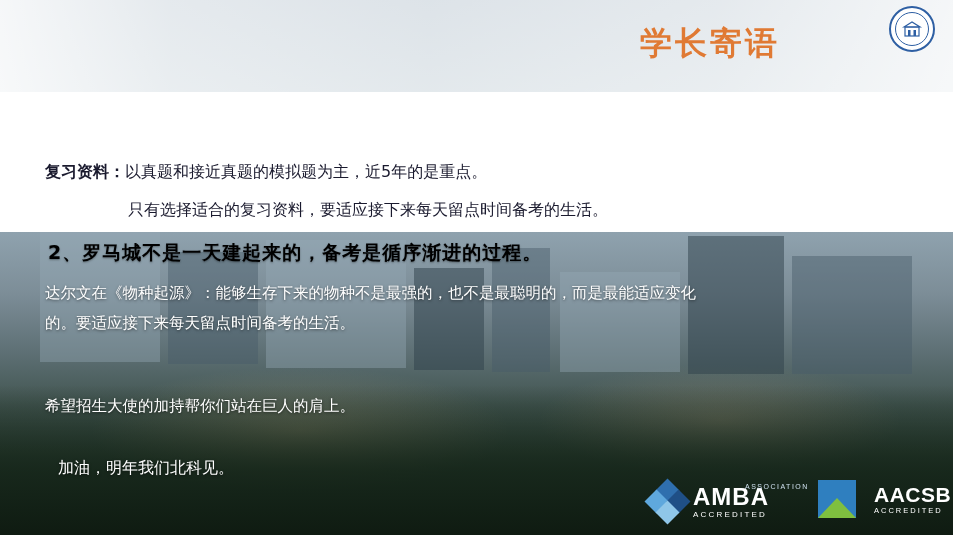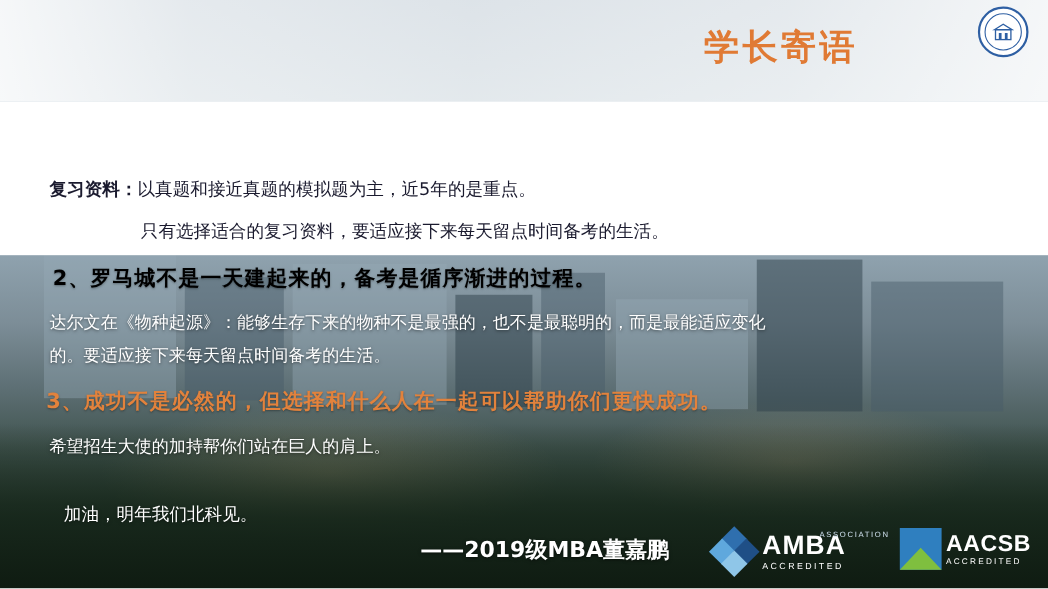--- a/index.html
+++ b/index.html
@@ -229,21 +229,21 @@
   }
   .aacsb-mark .tri {
     position: absolute;
     width: 0; height: 0;
     border-left: 19px solid transparent;
     border-right: 19px solid transparent;
     border-bottom: 20px solid #7fbf3f;
     bottom: 0; left: 0;
   }
   .aacsb-text {
-    margin-left: 4px;
+    margin-left: 18px;
     line-height: 1;
     color: #ffffff;
   }
   .aacsb-text .big {
     font-size: 21px;
     font-weight: bold;
     letter-spacing: 0.5px;
     display: block;
   }
   .aacsb-text .small {
@@ -288,25 +288,23 @@
 
   <div class="p-dark l3">
     <b>复习资料：</b><span>以真题和接近真题的模拟题为主，近5年的是重点。</span>
   </div>
   <div class="p-dark l4">只有选择适合的复习资料，要适应接下来每天留点时间备考的生活。</div>
 
   <div class="sec-head sec2">2、罗马城不是一天建起来的，备考是循序渐进的过程。</div>
   <div class="p-light m1">达尔文在《物种起源》：能够生存下来的物种不是最强的，也不是最聪明的，而是最能适应变化</div>
   <div class="p-light m2">的。要适应接下来每天留点时间备考的生活。</div>
 
-  <div class="sec-head sec3">3、成功不是必然的，但选择和什么人在一起可以帮助你们更快成功。</div>
   <div class="p-light m3">希望招生大使的加持帮你们站在巨人的肩上。</div>
 
   <div class="p-light m4">加油，明年我们北科见。</div>
-  <div class="signature">——2019级MBA董嘉鹏</div>
 
   <div class="amba">
     <div class="amba-mark">
       <div class="d" style="left:11px; top:0px;  background:#2f6fae;"></div>
       <div class="d" style="left:0px;  top:11px; background:#5fa8dd;"></div>
       <div class="d" style="left:22px; top:11px; background:#1f4f86;"></div>
       <div class="d" style="left:11px; top:22px; background:#8fc6e8;"></div>
     </div>
     <div class="amba-text" style="position:relative;">
       <span class="tiny">ASSOCIATION</span>

